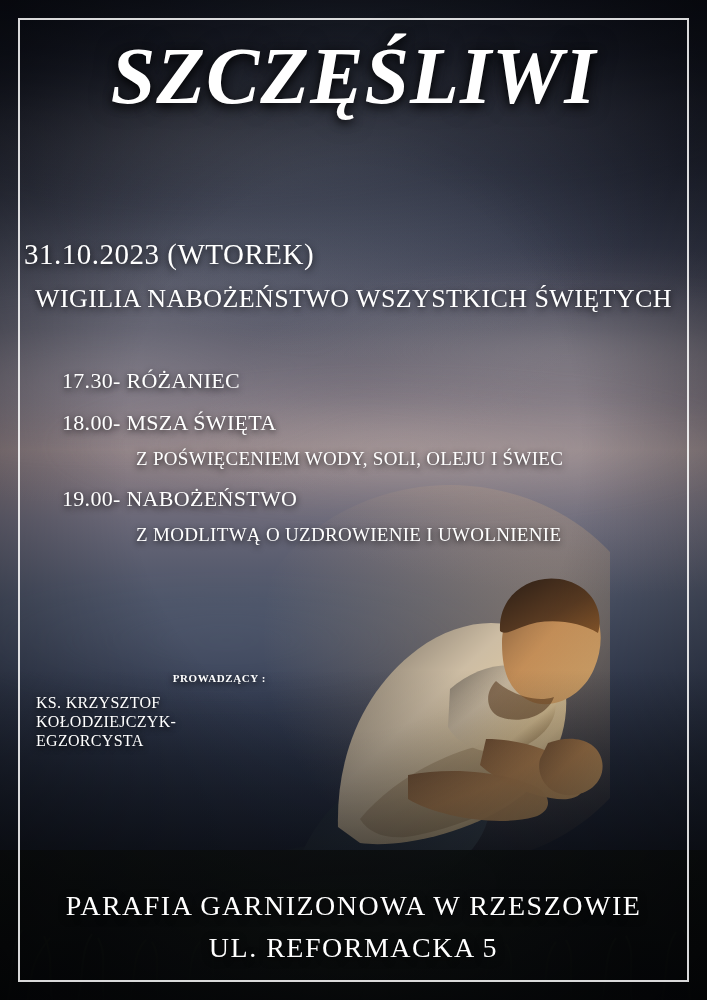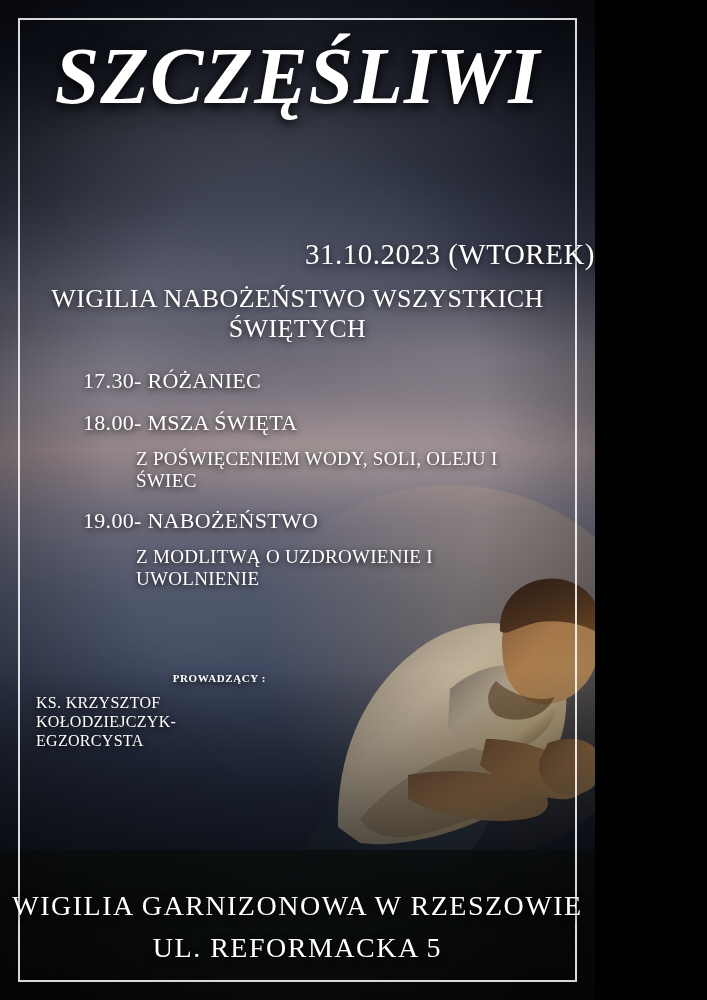--- a/index.html
+++ b/index.html
@@ -9,21 +9,21 @@
   }
   body {
     width: 707px;
     height: 1000px;
     overflow: hidden;
     font-family: "Liberation Sans", sans-serif;
   }
 
   .poster {
     position: relative;
-    width: 595px;
+    width: 707px;
     height: 1000px;
     overflow: hidden;
     background: #0369a1;
   }
 
   
   .sky {
     position: absolute;
     inset: 0;
     background:
@@ -130,25 +130,26 @@
     font-weight: 700;
     font-size: 40px;
     letter-spacing: 1px;
     text-shadow: 0 2px 8px rgba(0,0,0,.85);
   }
 
   .date {
     position: absolute;
     top: 238px;
     left:0; right:0;
-    text-align:right;
+    text-align:left;
     font-family: "Liberation Serif", serif;
     font-size: 29px;
     letter-spacing: .5px;
     text-shadow: 0 2px 7px rgba(0,0,0,.8);
+    padding-left: 24px;
   }
 
   .eve {
     position: absolute;
     top: 284px;
     left:0; right:0;
     text-align:center;
     font-family: "Liberation Serif", serif;
     font-size: 26px;
     letter-spacing: .4px;
@@ -161,21 +162,20 @@
     left: 62px;
     right: 40px;
   }
   .sched-item { margin-bottom: 16px; }
   .sched-line1 {
     font-family: "Liberation Serif", serif;
     font-size: 22px;
     letter-spacing: .3px;
     text-shadow: 0 2px 6px rgba(0,0,0,.85);
     white-space: pre;
-    margin-left: 21px;
   }
   .sched-line2 {
     font-family: "Liberation Serif", serif;
     font-size: 19px;
     letter-spacing: .3px;
     margin-left: 74px;
     margin-top: 12px;
     text-shadow: 0 2px 6px rgba(0,0,0,.85);
   }
 
@@ -362,18 +362,18 @@
     </div>
 
     <div class="leader">
       <div class="leader-title">PROWADZĄCY :</div>
       <div class="leader-name">KS. KRZYSZTOF
 KOŁODZIEJCZYK-
 EGZORCYSTA</div>
     </div>
 
     <div class="footer">
-      <div class="footer-line1">WIGILIA GARNIZONOWA W RZESZOWIE</div>
+      <div class="footer-line1">PARAFIA GARNIZONOWA W RZESZOWIE</div>
       <div class="footer-line2">UL. REFORMACKA 5</div>
     </div>
 
   </div>
 </div>
 
 </body></html>

